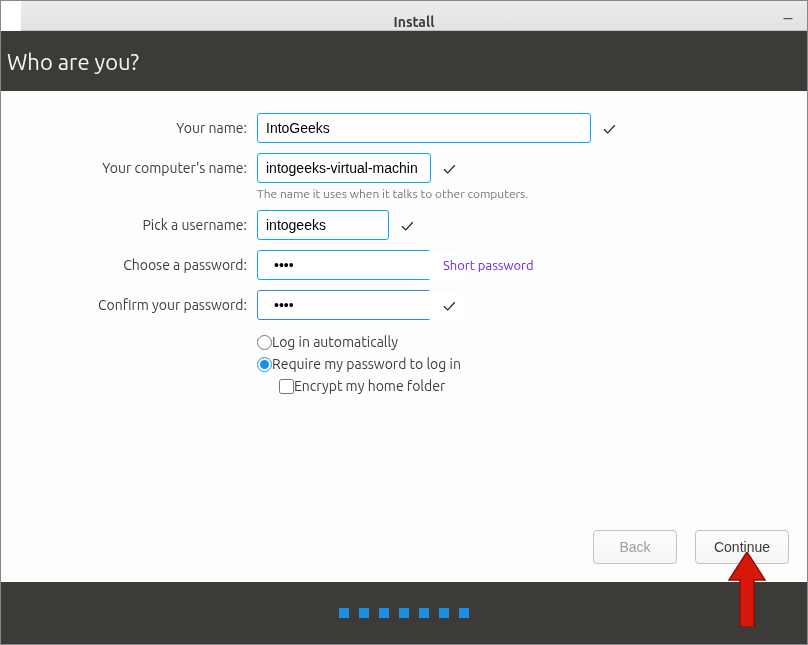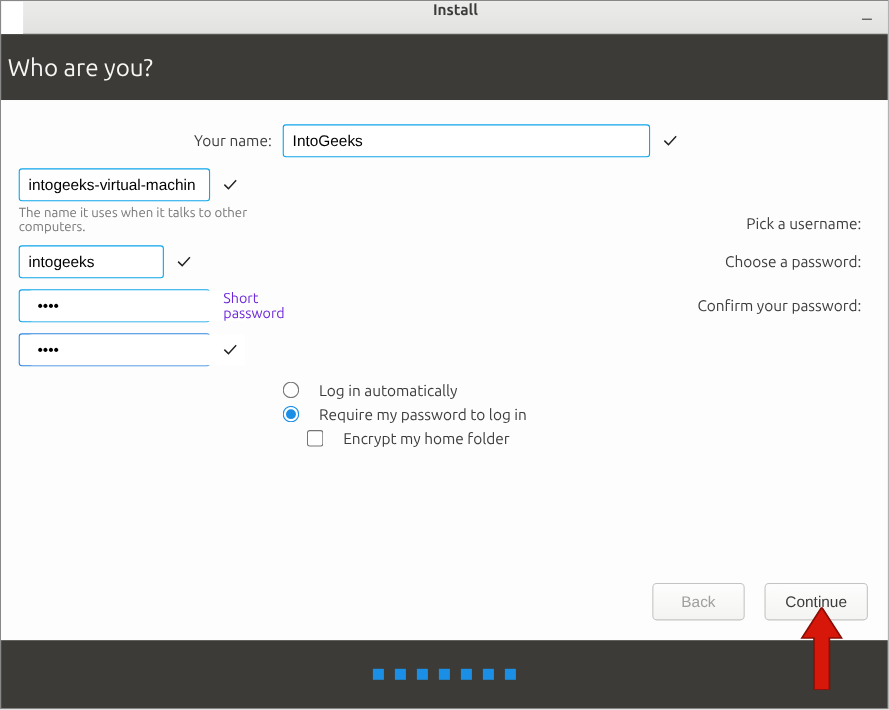--- a/index.html
+++ b/index.html
@@ -1,39 +1,39 @@
 <!DOCTYPE html>
 <html><head>
 <meta charset="utf-8">
 <style>
   * { box-sizing: border-box; margin: 0; padding: 0; }
   html, body { width: 808px; height: 645px; font-family: Ubuntu, "Segoe UI", sans-serif; background: #fff; }
   .window { width: 808px; height: 645px; display: flex; flex-direction: column; border: 1px solid #888; }
-  .titlebar { height: 30px; background: linear-gradient(#ececea, #e2e2e0); border-bottom: 1px solid #bfbfbd; display: flex; align-items: flex-start; position: relative; margin-left: 20px; }
+  .titlebar { height: 30px; background: linear-gradient(#ececea, #e2e2e0); border-bottom: 1px solid #bfbfbd; display: flex; align-items: flex-end; position: relative; margin-left: 20px; }
   .titlebar-title { flex: 1; text-align: center; font-size: 14px; font-weight: bold; color: #3c3c3c; }
   .titlebar-min { width: 22px; height: 22px; position: absolute; right: 8px; top: 4px; font-size: 18px; color:#555; display:flex; align-items:flex-end; justify-content:center; cursor:pointer; }
   .header { background: #3c3b37; color: #f7f7f5; height: 60px; display: flex; align-items: center; padding: 0 6px; font-size: 22px; }
   .content { flex: 1; background: #fdfdfd; padding: 22px 18px 0 16px; display: flex; flex-direction: column; }
   .form { display: grid; grid-template-columns: 236px auto; column-gap: 4px; row-gap: 10px; align-items: center; }
   .lbl { text-align: right; font-size: 14px; color: #3c3c3c; padding-right: 6px; }
   .field-row { display: flex; align-items: center; gap: 12px; }
   input[type=text], .pwd-wrap { border: 1px solid #0ea5e9; border-radius: 3px; height: 30px; font-size: 14px; padding: 0 8px; background:#fff; }
   .name-input { width: 334px; }
   .comp-input { width: 174px; }
   .user-input { width: 132px; }
   .pwd-wrap { width: 174px; display:flex; align-items:center; padding:0 6px 0 8px; gap:6px; }
   .pwd-wrap input { border:0; flex:1; height:100%; font-size:14px; outline:none; }
   .eye { width:16px; height:16px; color:#2f2f2f; cursor:pointer; }
   .confirm-wrap { width: 174px; border: 1px solid #2f87e0; border-radius: 3px; height: 30px; font-size: 14px; padding: 0 8px; background:#fff; display:flex; align-items:center; }
   .confirm-wrap input { border:0; flex:1; height:100%; font-size:14px; outline:none; }
   .check { font-size: 18px; color: #222; }
   .hint { font-size: 12px; color: #777; margin-top: -6px; }
   .warn { font-size: 13px; font-weight: normal; color: #6d28d9; }
   .radio-block { grid-column: 2; display:flex; flex-direction:column; gap:6px; font-size:14px; color:#3c3c3c; margin-top:4px; }
-  .radio-block label { display:flex; align-items:flex-start; gap:18px; }
+  .radio-block label { display:flex; align-items:flex-end; gap:0; }
   input[type=radio] { width:15px; height:15px; accent-color:#1b8fe6; }
   .indent { margin-left: 22px; }
   input[type=checkbox] { width:15px; height:15px; }
   .buttons { margin-top:auto; display:flex; justify-content:flex-end; gap:18px; padding: 8px 0 18px 0; position:relative; }
   .btn { min-width: 84px; height: 34px; border: 1px solid #c3c3c1; border-radius: 4px; background: linear-gradient(#fdfdfd,#f4f4f2); font-size: 14px; cursor:pointer; padding:0 18px; }
   .btn.back { color:#a0a09e; }
   .btn.cont { color:#3c3c3c; font-weight:500; }
   .footer { height: 62px; background: #3c3b37; display:flex; align-items:center; justify-content:center; gap:10px; }
   .dot { width:10px; height:10px; background:#1b8fe6; }
   .arrow { position:absolute; left: 727px; top: 552px; pointer-events:none; }
@@ -53,20 +53,21 @@
 
   <div class="content">
     <div class="form">
 
       <div class="lbl">Your name:</div>
       <div class="field-row">
         <input type="text" class="name-input" value="IntoGeeks" style="">
         <span class="check">✓</span>
       </div>
 
+      <div class="lbl">Your computer's name:</div>
       <div class="field-row">
         <input type="text" class="comp-input" value="intogeeks-virtual-machin" style="">
         <span class="check">✓</span>
       </div>
 
       <div></div>
       <div class="hint">The name it uses when it talks to other computers.</div>
 
       <div class="lbl">Pick a username:</div>
       <div class="field-row">

